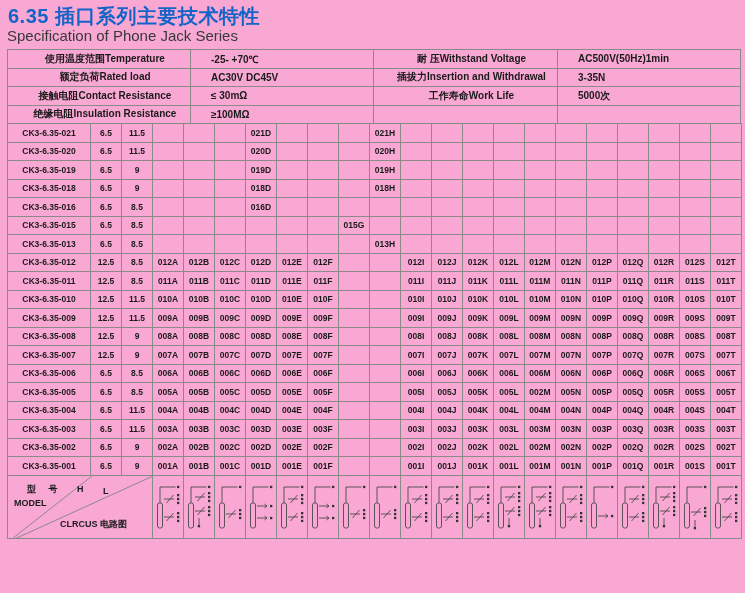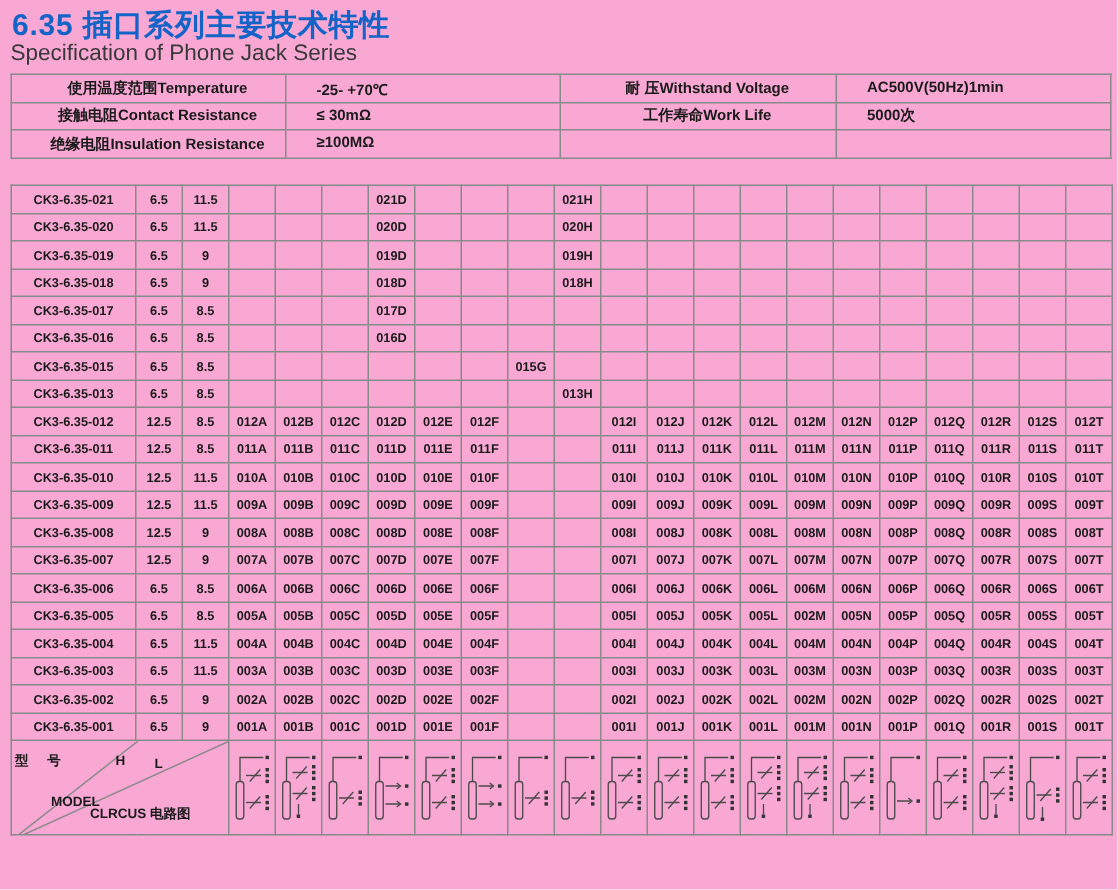--- a/index.html
+++ b/index.html
@@ -50,20 +50,26 @@
         <col style="width:183px">
       </colgroup>
     <tbody id="spec-body">
         <tr>
           <td class="spec-label">使用温度范围Temperature</td>
           <td class="spec-value">-25- +70℃</td>
           <td class="spec-label">耐  压Withstand Voltage</td>
           <td class="spec-value">AC500V(50Hz)1min</td>
         </tr>
         <tr>
+          <td class="spec-label">额定负荷Rated load</td>
+          <td class="spec-value">AC30V  DC45V</td>
+          <td class="spec-label">插拔力Insertion and Withdrawal</td>
+          <td class="spec-value">3-35N</td>
+        </tr>
+        <tr>
           <td class="spec-label">接触电阻Contact Resistance</td>
           <td class="spec-value">≤ 30mΩ</td>
           <td class="spec-label">工作寿命Work Life</td>
           <td class="spec-value">5000次</td>
         </tr>
         <tr>
           <td class="spec-label">绝缘电阻Insulation Resistance</td>
           <td class="spec-value">≥100MΩ</td>
           <td class="spec-label"></td>
           <td class="spec-value"></td>
@@ -174,44 +180,20 @@
           <td class="dim-cell">6.5</td>
           <td class="dim-cell">9</td>
           <td class="type-cell"></td>
           <td class="type-cell"></td>
           <td class="type-cell"></td>
           <td class="type-cell">018D</td>
           <td class="type-cell"></td>
           <td class="type-cell"></td>
           <td class="type-cell"></td>
           <td class="type-cell">018H</td>
-          <td class="type-cell"></td>
-          <td class="type-cell"></td>
-          <td class="type-cell"></td>
-          <td class="type-cell"></td>
-          <td class="type-cell"></td>
-          <td class="type-cell"></td>
-          <td class="type-cell"></td>
-          <td class="type-cell"></td>
-          <td class="type-cell"></td>
-          <td class="type-cell"></td>
-          <td class="type-cell"></td>
-        </tr>
-        <tr>
-          <td class="model-cell">CK3-6.35-017</td>
-          <td class="dim-cell">6.5</td>
-          <td class="dim-cell">8.5</td>
-          <td class="type-cell"></td>
-          <td class="type-cell"></td>
-          <td class="type-cell"></td>
-          <td class="type-cell">017D</td>
-          <td class="type-cell"></td>
-          <td class="type-cell"></td>
-          <td class="type-cell"></td>
-          <td class="type-cell"></td>
           <td class="type-cell"></td>
           <td class="type-cell"></td>
           <td class="type-cell"></td>
           <td class="type-cell"></td>
           <td class="type-cell"></td>
           <td class="type-cell"></td>
           <td class="type-cell"></td>
           <td class="type-cell"></td>
           <td class="type-cell"></td>
           <td class="type-cell"></td>
@@ -578,22 +560,22 @@
           <td class="type-cell">001T</td>
         </tr>
       </tbody>
     <tbody>
       <tr id="circuit-row">
         <td colspan="3" class="circ-cell diag-cell" style="width:145px">
           <svg width="145" height="66" viewBox="0 0 145 66" style="position:absolute;left:0;top:0">
             <line x1="0" y1="66" x2="84" y2="0" stroke="#8a8a8a" stroke-width="1"></line>
             <line x1="0" y1="66" x2="145" y2="0" stroke="#8a8a8a" stroke-width="1"></line>
           </svg>
-          <span class="lbl" style="left:2px; top:7px; letter-spacing:5px;">型 号</span>
-          <span class="lbl" style="left:6px; top:35px;margin-left:20px;">MODEL</span>
+          <span class="lbl" style="left:19px; top:7px; letter-spacing:5px;">型 号</span>
+          <span class="lbl" style="left:6px; top:22px;">MODEL</span>
           <span class="lbl" style="left:69px; top:8px;">H</span>
           <span class="lbl" style="left:95px; top:10px;">L</span>
           <span class="lbl" style="left:52px; top:42px;text-align:center;">CLRCUS 电路图</span>
         </td>
       <td class="circ-cell"><svg width="29" height="60" viewBox="0 0 29 60">
               <rect class="s" x="3.5" y="27" width="5" height="25" rx="2"></rect>
               <path class="s" d="M6 27 V11 H21.5"></path>
               <rect x="23" y="9.8" width="2.3" height="2.3" fill="#333"></rect>
               <path class="s" d="M10 23 H20"></path>
               <path class="s" d="M12.5 27 L19.5 19"></path>

